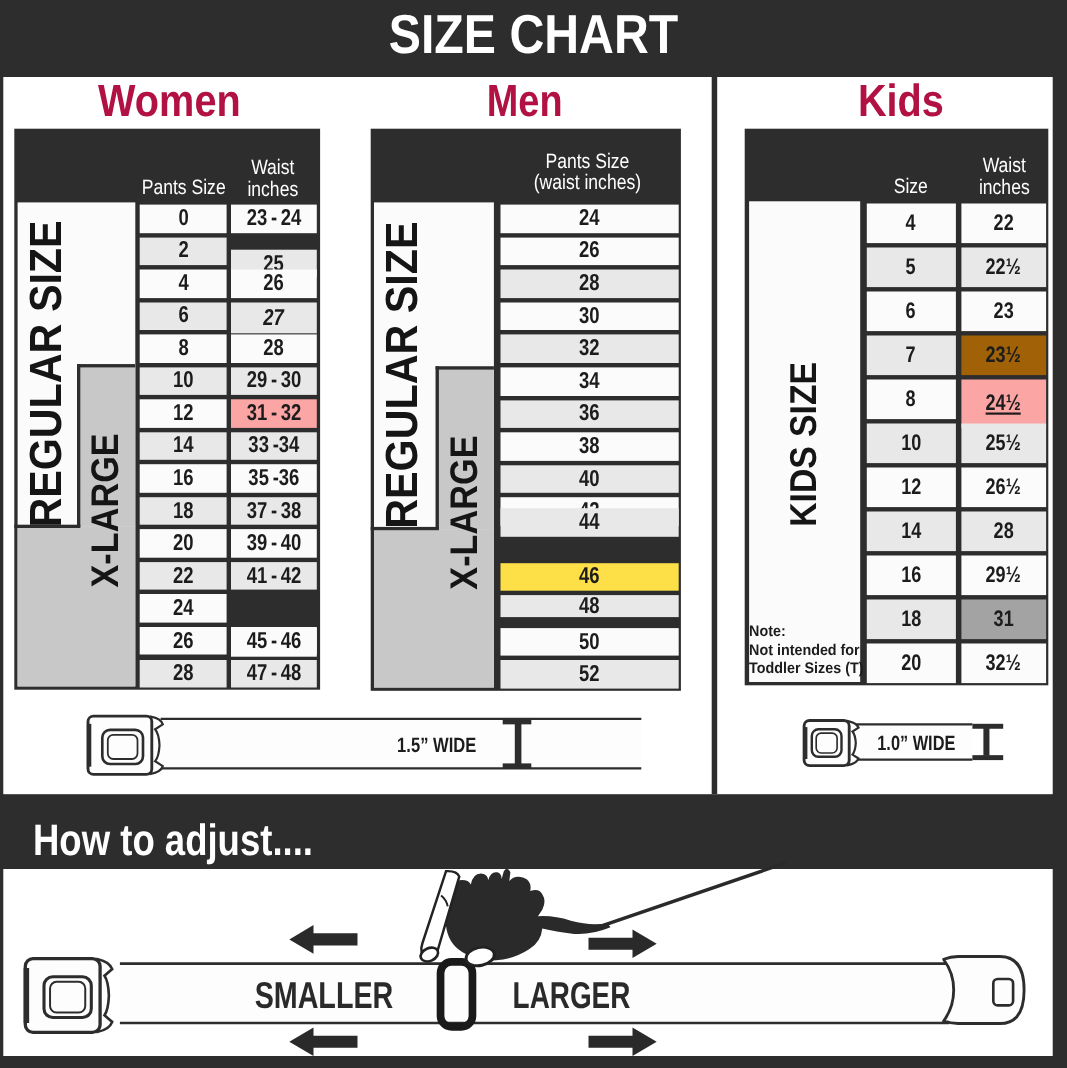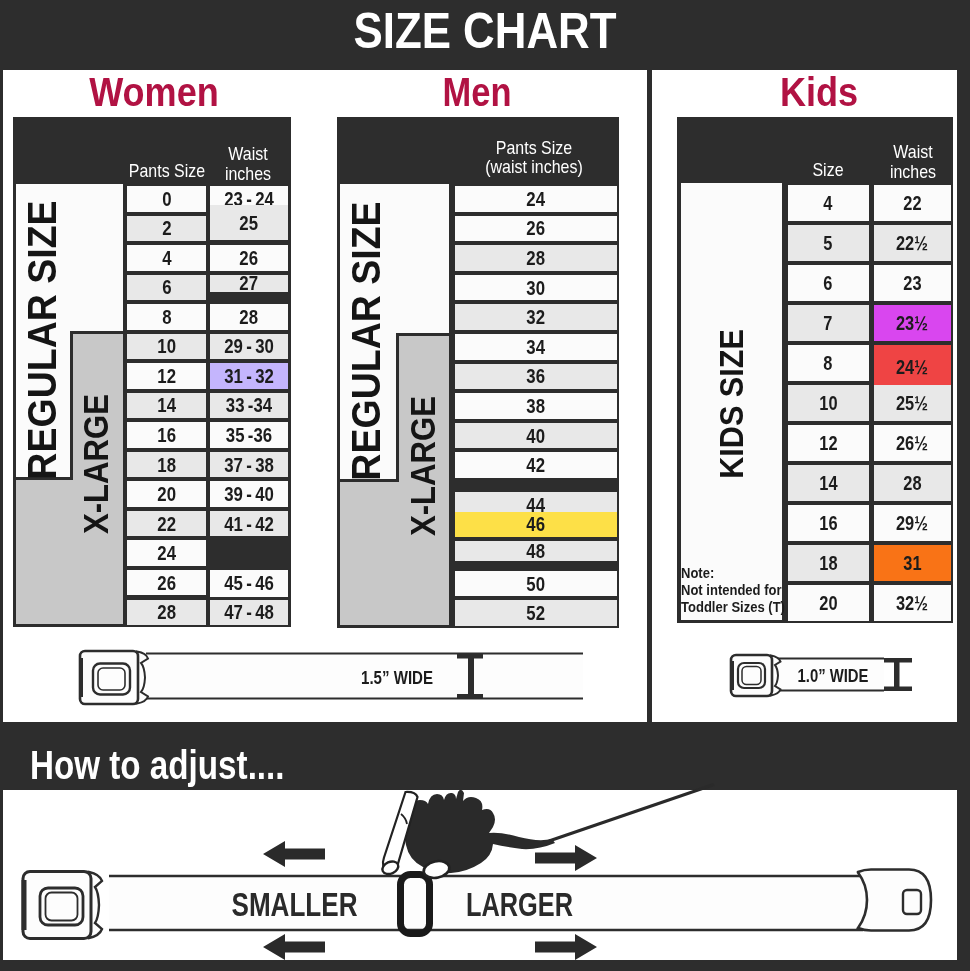--- a/index.html
+++ b/index.html
@@ -52,51 +52,51 @@
 
 <div class="cell" style="left:127.0px;top:186.0px;width:79.0px;height:25.5px;background:#fbfbfb;font-size:21px;">
     <span>0</span>
   </div>
 <div class="cell" style="left:210.0px;top:186.0px;width:78.0px;height:25.5px;background:#fbfbfb;font-size:21px;">
     <span>23 - 24</span>
   </div>
 <div class="cell" style="left:127.0px;top:215.5px;width:79.0px;height:25.5px;background:#e8e8e8;font-size:21px;">
     <span>2</span>
   </div>
-<div class="cell" style="left:210.0px;top:205px;width:78.0px;height:35px;background:#e8e8e8;font-size:21px;">
+<div class="cell" style="left:210.0px;top:227px;width:78.0px;height:25px;background:#e8e8e8;font-size:21px;">
     <span>25</span>
   </div>
 <div class="cell" style="left:127.0px;top:245.1px;width:79.0px;height:25.5px;background:#fbfbfb;font-size:21px;">
     <span>4</span>
   </div>
 <div class="cell" style="left:210.0px;top:245.1px;width:78.0px;height:25.5px;background:#fbfbfb;font-size:21px;">
     <span>26</span>
   </div>
 <div class="cell" style="left:127.0px;top:274.6px;width:79.0px;height:25.5px;background:#e8e8e8;font-size:21px;">
     <span>6</span>
   </div>
-<div class="cell" style="left:210.0px;top:274.6px;width:78.0px;height:17px;background:#e8e8e8;font-size:21px;">
+<div class="cell" style="left:210.0px;top:274.6px;width:78.0px;height:28px;background:#e8e8e8;font-size:21px;font-style:italic;">
     <span>27</span>
   </div>
 <div class="cell" style="left:127.0px;top:304.1px;width:79.0px;height:25.5px;background:#fbfbfb;font-size:21px;">
     <span>8</span>
   </div>
 <div class="cell" style="left:210.0px;top:304.1px;width:78.0px;height:25.5px;background:#fbfbfb;font-size:21px;">
     <span>28</span>
   </div>
 <div class="cell" style="left:127.0px;top:333.7px;width:79.0px;height:25.5px;background:#e8e8e8;font-size:21px;">
     <span>10</span>
   </div>
 <div class="cell" style="left:210.0px;top:333.7px;width:78.0px;height:25.5px;background:#e8e8e8;font-size:21px;">
     <span>29 - 30</span>
   </div>
 <div class="cell" style="left:127.0px;top:363.2px;width:79.0px;height:25.5px;background:#fbfbfb;font-size:21px;">
     <span>12</span>
   </div>
-<div class="cell" style="left:210.0px;top:363.2px;width:78.0px;height:25.5px;background:#c4b5fd;font-size:21px;">
+<div class="cell" style="left:210.0px;top:363.2px;width:78.0px;height:25.5px;background:#fca5a5;font-size:21px;">
     <span>31 - 32</span>
   </div>
 <div class="cell" style="left:127.0px;top:392.7px;width:79.0px;height:25.5px;background:#e8e8e8;font-size:21px;">
     <span>14</span>
   </div>
 <div class="cell" style="left:210.0px;top:392.7px;width:78.0px;height:25.5px;background:#e8e8e8;font-size:21px;">
     <span>33 -34</span>
   </div>
 <div class="cell" style="left:127.0px;top:422.3px;width:79.0px;height:25.5px;background:#fbfbfb;font-size:21px;">
     <span>16</span>
@@ -180,21 +180,21 @@
   </div>
 <div class="cell" style="left:454.5px;top:393.2px;width:162.0px;height:25.6px;background:#fbfbfb;font-size:21px;">
     <span>38</span>
   </div>
 <div class="cell" style="left:454.5px;top:422.8px;width:162.0px;height:25.6px;background:#e8e8e8;font-size:21px;">
     <span>40</span>
   </div>
 <div class="cell" style="left:454.5px;top:452.4px;width:162.0px;height:25.6px;background:#fbfbfb;font-size:21px;text-align:right;">
     <span>42</span>
   </div>
-<div class="cell" style="left:454.5px;top:492px;width:162.0px;height:25.6px;background:#e8e8e8;font-size:21px;">
+<div class="cell" style="left:454.5px;top:462px;width:162.0px;height:25.6px;background:#e8e8e8;font-size:21px;">
     <span>44</span>
   </div>
 <div class="cell" style="left:454.5px;top:511.6px;width:162.0px;height:25.6px;background:#fde047;font-size:21px;">
     <span>46</span>
   </div>
 <div class="cell" style="left:454.5px;top:541.2px;width:162.0px;height:20px;background:#e8e8e8;font-size:21px;">
     <span>48</span>
   </div>
 <div class="cell" style="left:454.5px;top:570.8px;width:162.0px;height:25.6px;background:#fbfbfb;font-size:21px;">
     <span>50</span>
@@ -229,27 +229,27 @@
   </div>
 <div class="cell" style="left:787.5px;top:265.2px;width:81.0px;height:35.6px;background:#fbfbfb;font-size:20.5px;">
     <span>6</span>
   </div>
 <div class="cell" style="left:873.5px;top:265.2px;width:77.0px;height:35.6px;background:#fbfbfb;font-size:20.5px;">
     <span>23</span>
   </div>
 <div class="cell" style="left:787.5px;top:305.2px;width:81.0px;height:35.6px;background:#e8e8e8;font-size:20.5px;">
     <span>7</span>
   </div>
-<div class="cell" style="left:873.5px;top:305.2px;width:77.0px;height:35.6px;background:#d946ef;font-size:20.5px;">
+<div class="cell" style="left:873.5px;top:305.2px;width:77.0px;height:35.6px;background:#a16207;font-size:20.5px;">
     <span>23½</span>
   </div>
 <div class="cell" style="left:787.5px;top:345.2px;width:81.0px;height:35.6px;background:#fbfbfb;font-size:20.5px;">
     <span>8</span>
   </div>
-<div class="cell" style="left:873.5px;top:345.2px;width:77.0px;height:44px;background:#ef4444;font-size:20.5px;">
+<div class="cell" style="left:873.5px;top:345.2px;width:77.0px;height:44px;background:#fca5a5;font-size:20.5px;text-decoration:underline;">
     <span>24½</span>
   </div>
 <div class="cell" style="left:787.5px;top:385.2px;width:81.0px;height:35.6px;background:#e8e8e8;font-size:20.5px;">
     <span>10</span>
   </div>
 <div class="cell" style="left:873.5px;top:385.2px;width:77.0px;height:35.6px;background:#e8e8e8;font-size:20.5px;">
     <span>25½</span>
   </div>
 <div class="cell" style="left:787.5px;top:425.2px;width:81.0px;height:35.6px;background:#fbfbfb;font-size:20.5px;">
     <span>12</span>
@@ -265,21 +265,21 @@
   </div>
 <div class="cell" style="left:787.5px;top:505.2px;width:81.0px;height:35.6px;background:#fbfbfb;font-size:20.5px;">
     <span>16</span>
   </div>
 <div class="cell" style="left:873.5px;top:505.2px;width:77.0px;height:35.6px;background:#fbfbfb;font-size:20.5px;">
     <span>29½</span>
   </div>
 <div class="cell" style="left:787.5px;top:545.2px;width:81.0px;height:35.6px;background:#e8e8e8;font-size:20.5px;">
     <span>18</span>
   </div>
-<div class="cell" style="left:873.5px;top:545.2px;width:77.0px;height:35.6px;background:#f97316;font-size:20.5px;">
+<div class="cell" style="left:873.5px;top:545.2px;width:77.0px;height:35.6px;background:#a3a3a3;font-size:20.5px;">
     <span>31</span>
   </div>
 <div class="cell" style="left:787.5px;top:585.2px;width:81.0px;height:35.6px;background:#fbfbfb;font-size:20.5px;">
     <span>20</span>
   </div>
 <div class="cell" style="left:873.5px;top:585.2px;width:77.0px;height:35.6px;background:#fbfbfb;font-size:20.5px;">
     <span>32½</span>
   </div>
 <svg class="abs" style="left:0;top:0;" width="970" height="971" viewBox="0 0 970 971">
 

